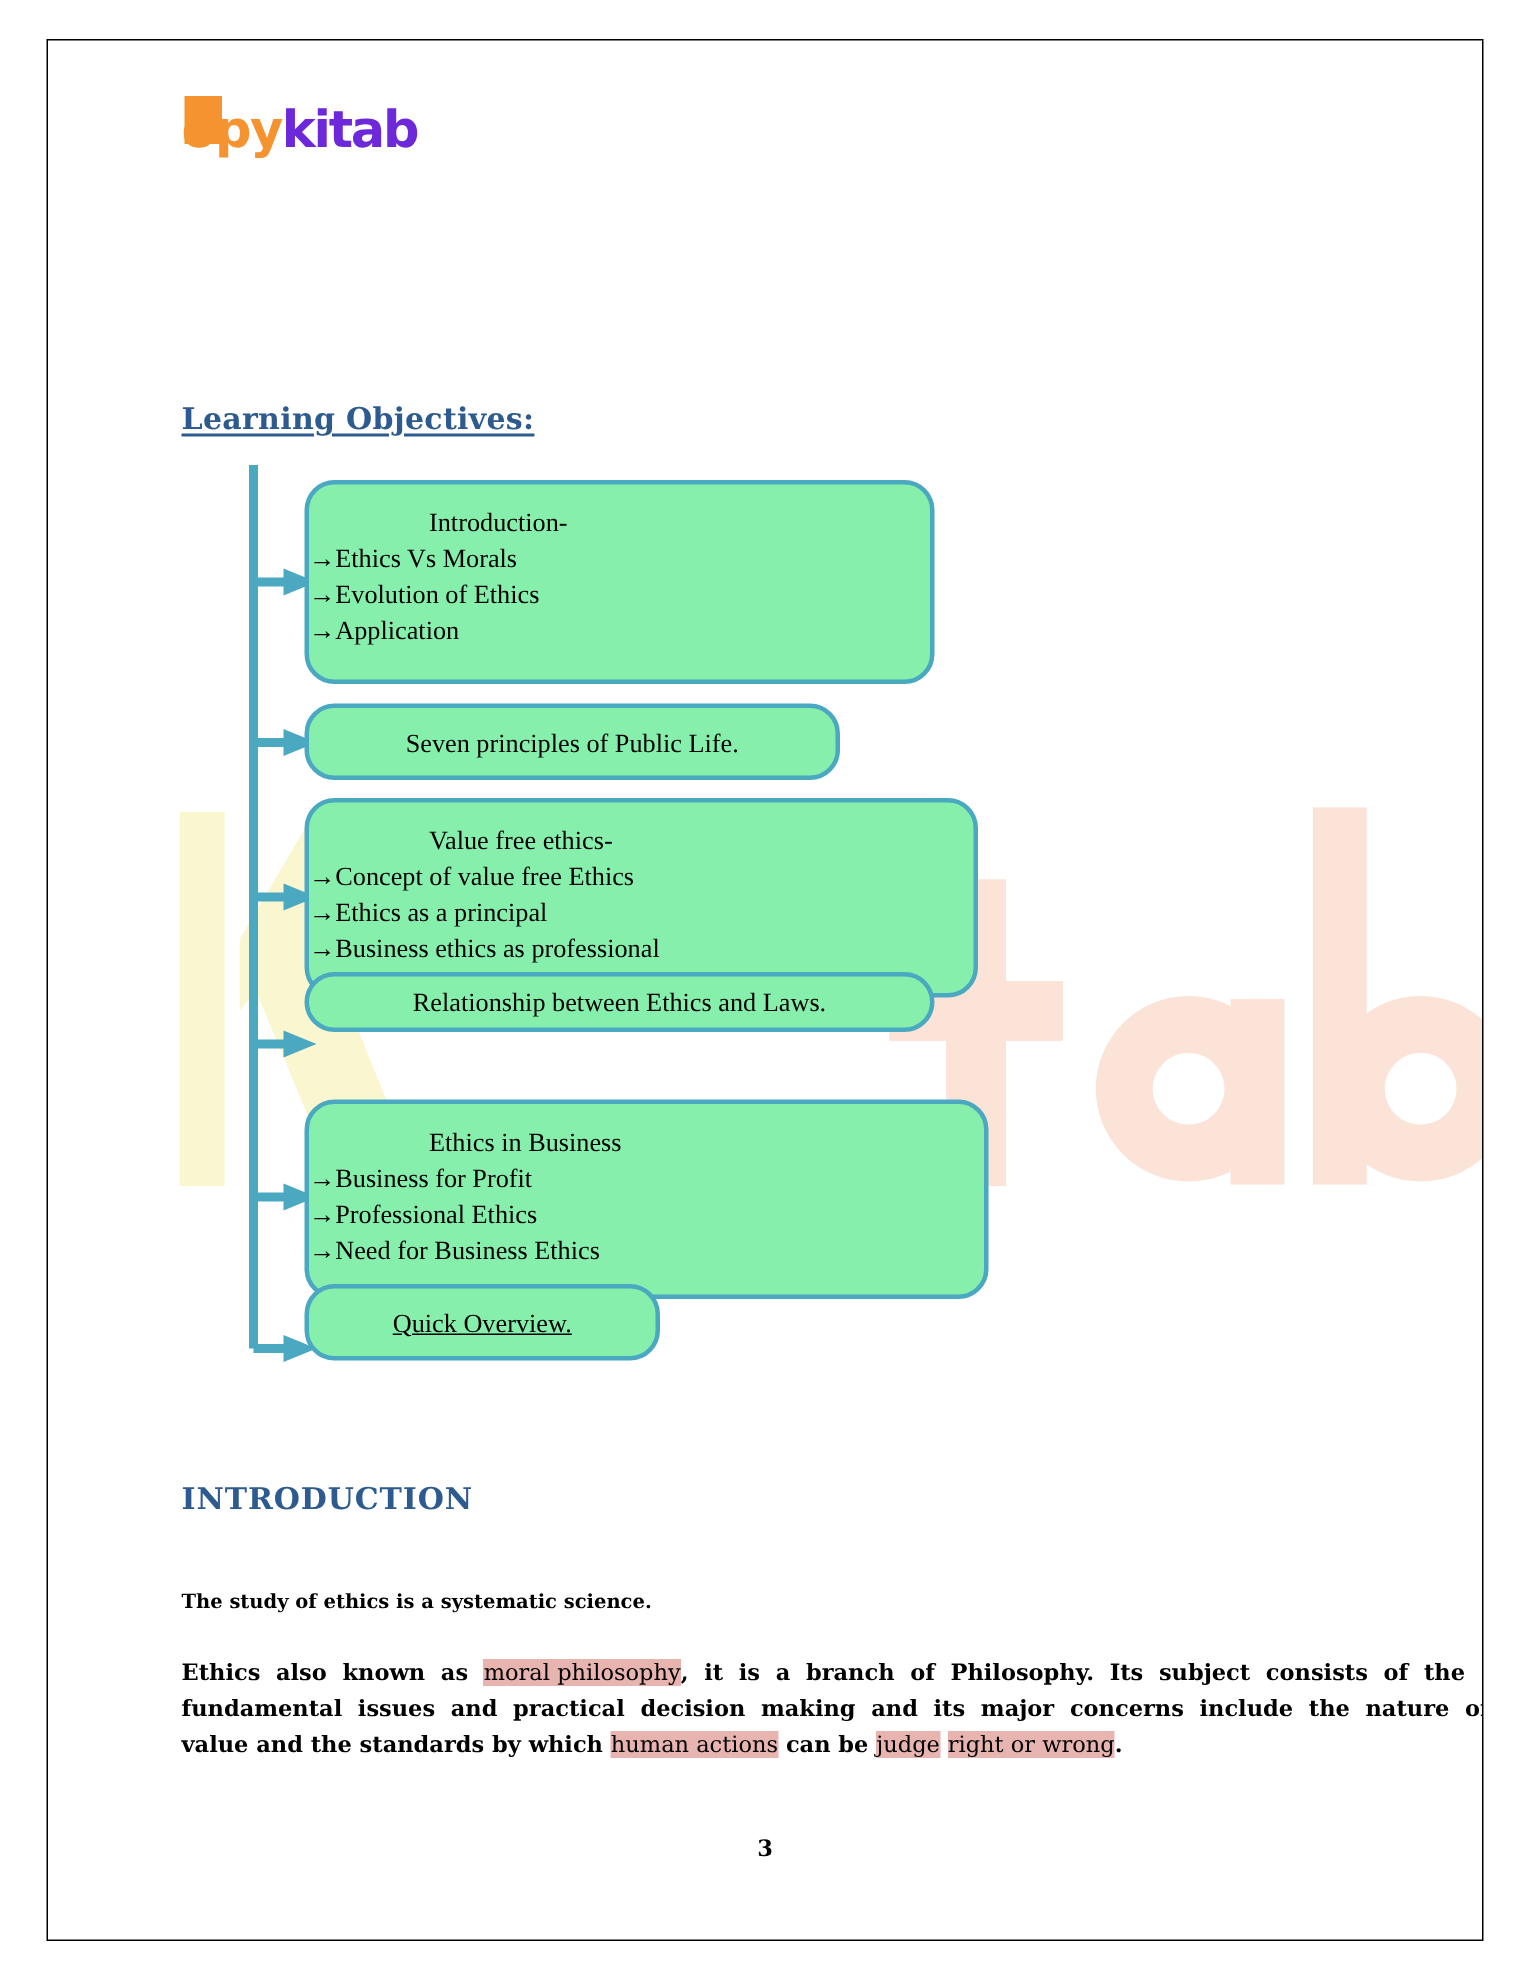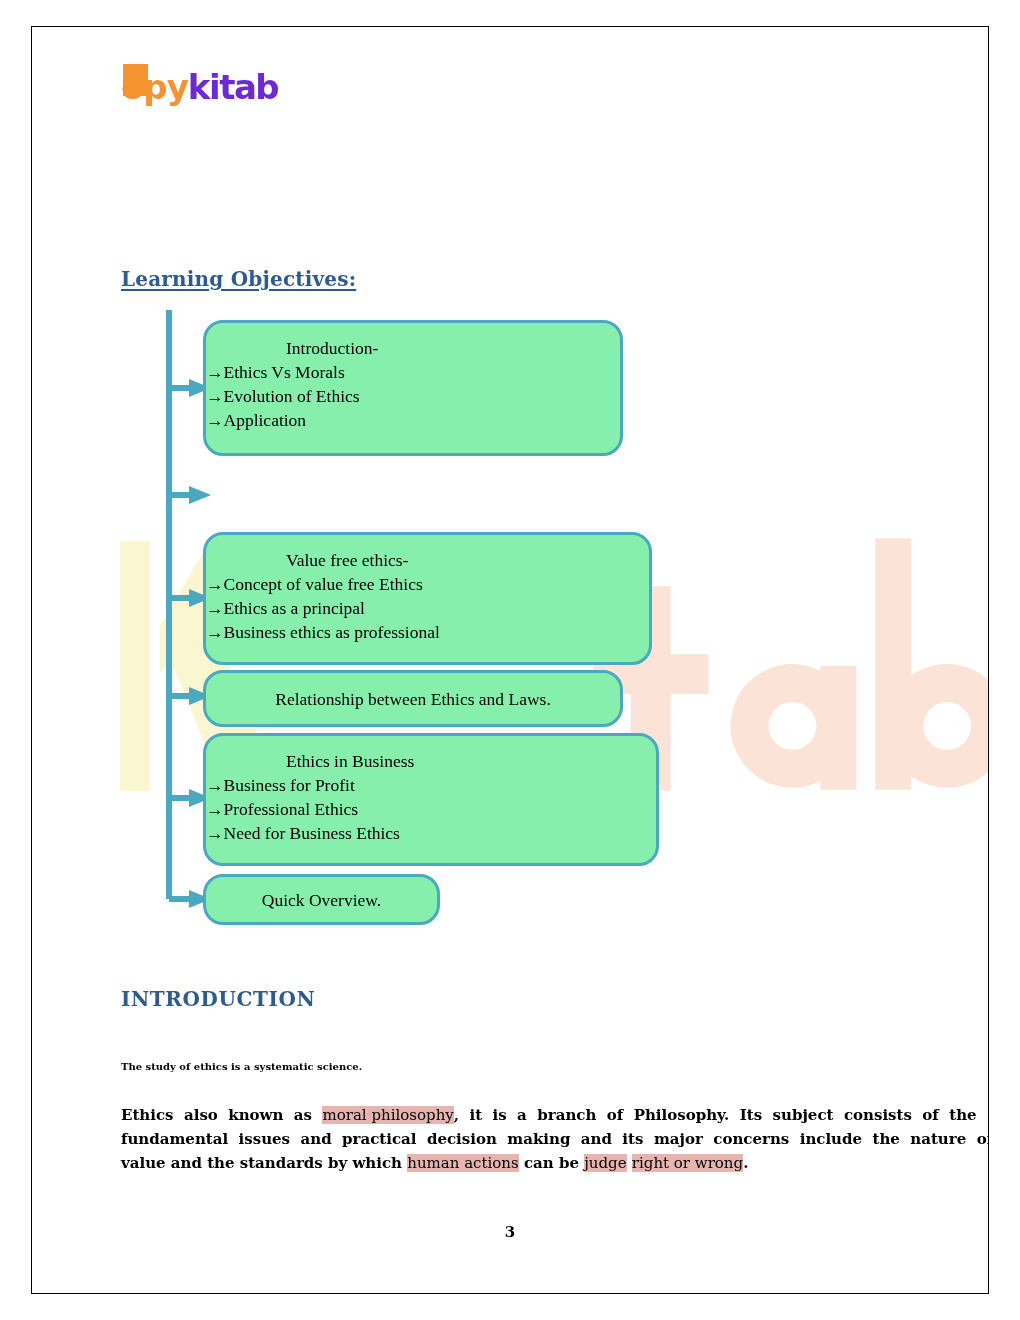--- a/index.html
+++ b/index.html
@@ -117,21 +117,21 @@
     justify-content: center;
   }
   .flowbox.single .bx-title { padding-left: 0; }
   .flowbox.multi { padding-top: 13px; padding-bottom: 10px; }
 
   
   .body-line {
     position: absolute;
     font-family: "DejaVu Serif", serif;
     font-weight: bold;
-    font-size: 10px;
+    font-size: 13px;
     color: #000000;
     white-space: nowrap;
   }
   .p1 { left: 89px; top: 1034px; }
 
   .para2 {
     position: absolute;
     left: 89px; top: 1076px;
     width: 812px;
   }
@@ -221,40 +221,43 @@
         <polygon points="68,598 90,607 68,616" fill="#4AA8C0"></polygon>
       </svg>
 
       <div class="flowbox multi" style="left:82px; top:28px; width:420px; height:136px;">
         <span class="bx-title">Introduction-</span>
         <span class="bx-sub">→Ethics Vs Morals</span>
         <span class="bx-sub">→Evolution of Ethics</span>
         <span class="bx-sub">→Application</span>
       </div>
 
+      <div class="flowbox single" style="left:82px; top:177px; width:357px; height:51px;">
+        <span class="bx-title">Seven principles of Public Life.</span>
+      </div>
 
       <div class="flowbox multi" style="left:82px; top:240px; width:449px; height:133px;">
         <span class="bx-title">Value free ethics-</span>
         <span class="bx-sub">→Concept of value free Ethics</span>
         <span class="bx-sub">→Ethics as a principal</span>
         <span class="bx-sub">→Business ethics as professional</span>
       </div>
 
-      <div class="flowbox single" style="left:82px; top:378px; width:420px; height:57px;">
+      <div class="flowbox single" style="left:82px; top:356px; width:420px; height:40px;">
         <span class="bx-title">Relationship between Ethics and Laws.</span>
       </div>
 
       <div class="flowbox multi" style="left:82px; top:441px; width:456px; height:133px;">
         <span class="bx-title">Ethics in Business</span>
         <span class="bx-sub">→Business for Profit</span>
         <span class="bx-sub">→Professional Ethics</span>
         <span class="bx-sub">→Need for Business Ethics</span>
       </div>
 
-      <div class="flowbox single" style="left:82px; top:582px; width:237px; height:51px;">
+      <div class="flowbox single" style="left:82px; top:564px; width:237px; height:51px;text-decoration:underline;">
         <span class="bx-title">Quick Overview.</span>
       </div>
     </div>
 
     <div class="h-intro">INTRODUCTION</div>
 
     <div class="body-line p1">The study of ethics is a systematic science.</div>
 
     <div class="para2">
       <span class="ln"><span>Ethics  also  known  as  </span><span class="hl">moral philosophy</span><span>,  it  is  a  branch  of  Philosophy.  Its  subject  consists  of  the</span></span>

